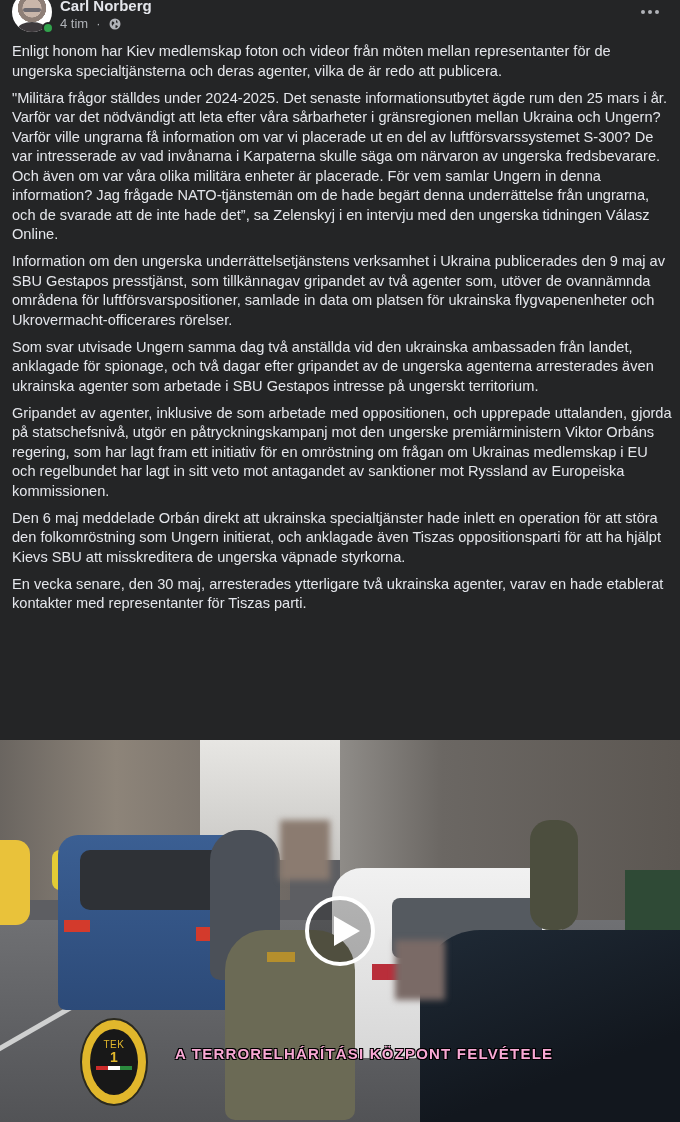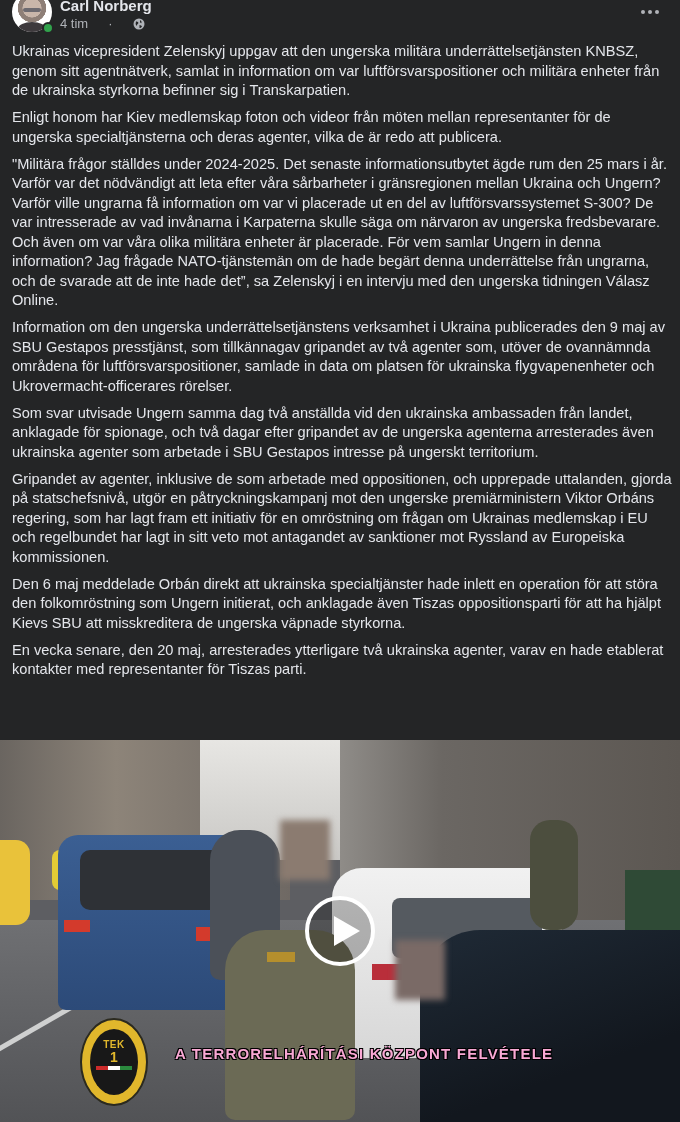--- a/index.html
+++ b/index.html
@@ -28,21 +28,21 @@
       border-radius: 50% 50% 0 0; background: #3e3a3d;
     }
     .online-dot {
       position: absolute; right: -2px; bottom: -2px; width: 12px; height: 12px;
       border-radius: 50%; background: #31a24c; border: 2px solid #242526;
     }
     .author-name {
       position: absolute; left: 60px; top: 5px;
       font-size: 15px; font-weight: bold; color: #e4e6eb; white-space: nowrap;
     }
-    .meta { position: absolute; left: 60px; top: 24px; font-size: 13px; color: #b0b3b8; display: flex; align-items: center; gap: 20px; }
+    .meta { position: absolute; left: 60px; top: 24px; font-size: 13px; color: #b0b3b8; display: flex; align-items: center; gap: 8px; }
     .globe-icon { width: 12px; height: 12px; display: inline-block; }
     .more-button {
       position: absolute; right: 16px; top: 8px; width: 28px; height: 24px;
       display: flex; align-items: center; justify-content: center; gap: 3px; cursor: pointer;
     }
     .more-button span { width: 4px; height: 4px; border-radius: 50%; background: #b0b3b8; display: block; }
 
     
     .post-text {
       position: absolute; left: 12px; top: 42px; width: 660px;
@@ -91,21 +91,21 @@
 
     .tek-logo {
       position: absolute; left: 80px; top: 278px; width: 68px; height: 88px;
       border-radius: 50%; background: #e1b72c; border: 2px solid #2b2a1f;
       display: flex; align-items: center; justify-content: center;
     }
     .tek-logo .inner {
       width: 48px; height: 66px; border-radius: 50%; background: #181818;
       display: flex; flex-direction: column; align-items: center; justify-content: flex-start; padding-top: 10px;
     }
-    .tek-logo .txt { font-size: 10px; font-weight: bold; color: #e1b72c; letter-spacing: 0.5px; }
+    .tek-logo .txt { font-size: 10px; font-weight: normal; color: #e1b72c; letter-spacing: 0.5px; }
     .tek-logo .num { font-size: 14px; font-weight: bold; color: #e1b72c; line-height: 14px; }
     .tek-logo .flag { width: 36px; height: 4px; margin-top: 2px; background: linear-gradient(90deg, #cc2b2b 33%, #ffffff 33% 66%, #2b8a3e 66%); }
 
     .caption {
       position: absolute; left: 175px; top: 305px;
       font-size: 15px; font-weight: bold; letter-spacing: 1.2px; color: #f9a8d4;
       text-shadow: 1px 1px 0 #000, -1px -1px 0 #000, 1px -1px 0 #000, -1px 1px 0 #000;
       white-space: nowrap;
     }
   </style>
@@ -132,28 +132,27 @@
       </svg>
     </div>
     <div class="more-button">
       <span></span>
       <span></span>
       <span></span>
     </div>
   </div>
 
   <div class="post-text">
-    <p>Ukrainas vicepresident Zelenskyj uppgav att den ungerska militära underrättelsetjänsten KNBSZ, genom sitt agentnätverk, samlat in information om var luftförsvarspositioner och militära enheter från de ukrainska styrkorna befinner sig i Transkarpatien.</p>
     <p>Enligt honom har Kiev medlemskap foton och videor från möten mellan representanter för de ungerska specialtjänsterna och deras agenter, vilka de är redo att publicera.</p>
     <p> "Militära frågor ställdes under 2024-2025. Det senaste informationsutbytet ägde rum den 25 mars i år. Varför var det nödvändigt att leta efter våra sårbarheter i gränsregionen mellan Ukraina och Ungern? Varför ville ungrarna få information om var vi placerade ut en del av luftförsvarssystemet S-300? De var intresserade av vad invånarna i Karpaterna skulle säga om närvaron av ungerska fredsbevarare. Och även om var våra olika militära enheter är placerade. För vem samlar Ungern in denna information? Jag frågade NATO-tjänstemän om de hade begärt denna underrättelse från ungrarna, och de svarade att de inte hade det”, sa Zelenskyj i en intervju med den ungerska tidningen Válasz Online.</p>
     <p>Information om den ungerska underrättelsetjänstens verksamhet i Ukraina publicerades den 9 maj av SBU Gestapos presstjänst, som tillkännagav gripandet av två agenter som, utöver de ovannämnda områdena för luftförsvarspositioner, samlade in data om platsen för ukrainska flygvapenenheter och Ukrovermacht-officerares rörelser.</p>
     <p>Som svar utvisade Ungern samma dag två anställda vid den ukrainska ambassaden från landet, anklagade för spionage, och två dagar efter gripandet av de ungerska agenterna arresterades även ukrainska agenter som arbetade i SBU Gestapos intresse på ungerskt territorium.</p>
     <p>Gripandet av agenter, inklusive de som arbetade med oppositionen, och upprepade uttalanden, gjorda på statschefsnivå, utgör en påtryckningskampanj mot den ungerske premiärministern Viktor Orbáns regering, som har lagt fram ett initiativ för en omröstning om frågan om Ukrainas medlemskap i EU och regelbundet har lagt in sitt veto mot antagandet av sanktioner mot Ryssland av Europeiska kommissionen.</p>
     <p>Den 6 maj meddelade Orbán direkt att ukrainska specialtjänster hade inlett en operation för att störa den folkomröstning som Ungern initierat, och anklagade även Tiszas oppositionsparti för att ha hjälpt Kievs SBU att misskreditera de ungerska väpnade styrkorna.</p>
-    <p>En vecka senare, den 20 maj, arresterades ytterligare två ukrainska agenter, varav en hade etablerat kontakter med representanter för Tiszas parti.</p>
+    <p>En vecka senare, den 30 maj, arresterades ytterligare två ukrainska agenter, varav en hade etablerat kontakter med representanter för Tiszas parti.</p>
   </div>
 
   <div class="video">
     <div class="scene">
       <div class="bld-left"></div>
       <div class="sky"></div>
       <div class="bld-right"></div>
       <div class="road"></div>
       <div class="lane-line"></div>
       <div class="bins"></div>

